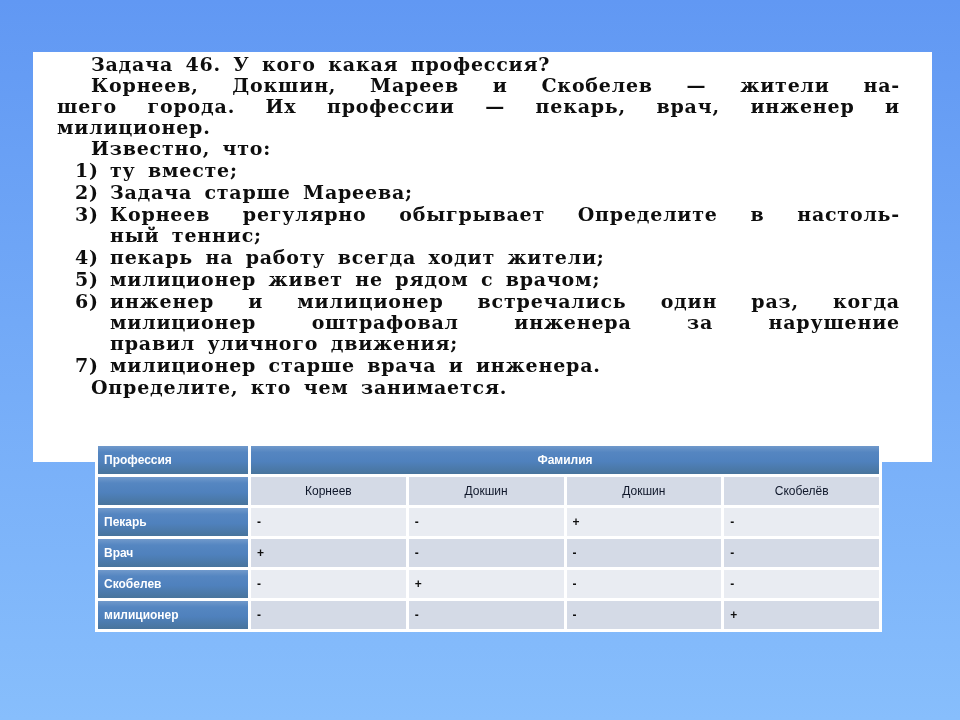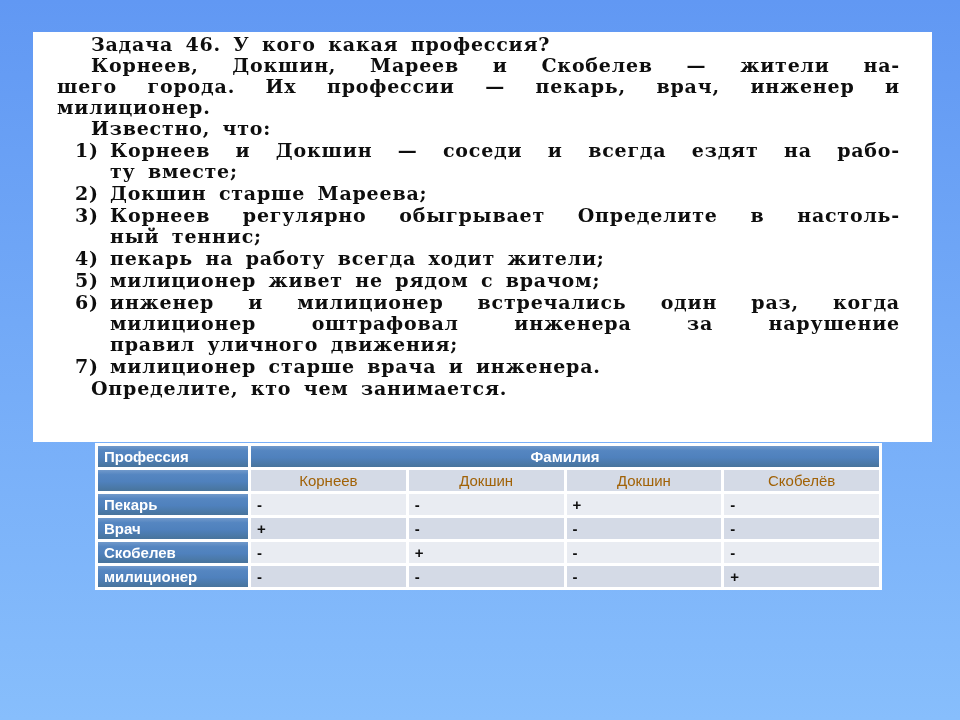--- a/index.html
+++ b/index.html
@@ -12,74 +12,73 @@
     --band-light:#e9ecf2;
   }
   *{box-sizing:border-box;}
   html,body{margin:0;padding:0;}
   .slide{
     position:relative;width:960px;height:720px;overflow:hidden;
     background:linear-gradient(180deg,var(--bg-top) 0%,var(--bg-bottom) 100%);
     font-family:"DejaVu Serif", serif;
   }
   .paper{
-    position:absolute;left:33px;top:32px;width:899px;height:410px;
+    position:absolute;left:33px;top:52px;width:899px;height:410px;
     background:var(--paper);
     padding:2px 32px 0 24px;
   }
   .txt{color:var(--ink);font-weight:bold;font-size:19px;line-height:21px;letter-spacing:0.8px;}
   .ln{word-spacing:5px;white-space:nowrap;}
   .just{text-align:justify;text-align-last:justify;word-spacing:normal;white-space:normal;}
   .ind{text-indent:34px;}
   .item{display:flex;margin-top:1px;}
   .item .num{flex:0 0 53px;padding-left:18px;}
   .item .body{flex:1;min-width:0;}
   .concl{margin-top:1px;}
 
   table.grid{
     position:absolute;left:95px;top:443px;width:787px;
     border-collapse:separate;border-spacing:3px;
     background:#ffffff;table-layout:fixed;
     font-family:"Liberation Sans", sans-serif;
   }
-  table.grid td{height:21px;font-size:15px;line-height:19px;padding:1px 6px;overflow:hidden;}
+  table.grid td{height:28px;font-size:12px;line-height:19px;padding:1px 6px;overflow:hidden;}
   td.blue{
     background:linear-gradient(180deg,#7099cb 0%,#5586c1 22%,var(--table-blue) 55%,#48749c 100%);
     color:#ffffff;font-weight:bold;padding-left:8px;
   }
   td.fam{text-align:center;padding-left:6px;}
-  td.name{background:var(--band-dark);color:#a16207;text-align:center;font-size:16px;}
+  td.name{background:var(--band-dark);color:#0f172a;text-align:center;font-size:16px;}
   td.val{font-weight:bold;color:#101010;padding-left:7px;}
   .r-light{background:var(--band-light);}
   .r-dark{background:var(--band-dark);}
 </style>
 </head>
 <body>
 
 <div class="slide">
 
   <div class="paper txt">
     <div class="ln ind">Задача 46. У кого какая профессия?</div>
     <div class="just ind">Корнеев, Докшин, Мареев и Скобелев — жители на-</div>
     <div class="just">шего города. Их профессии — пекарь, врач, инженер и</div>
     <div class="ln">милиционер.</div>
     <div class="ln ind">Известно, что:</div>
 
     <div class="item">
       <span class="num">1)</span>
       <span class="body">
-        <div class="just">Корнеев и Докшин — соседи и всегда ездят на рабо-</div>
         <div class="ln">ту вместе;</div>
       </span>
     </div>
 
     <div class="item">
       <span class="num">2)</span>
       <span class="body">
-        <div class="ln">Докшин старше Мареева;</div>
+        <div class="ln">Задача старше Мареева;</div>
       </span>
     </div>
 
     <div class="item">
       <span class="num">3)</span>
       <span class="body">
         <div class="just">Корнеев регулярно обыгрывает Определите в настоль-</div>
         <div class="ln">ный теннис;</div>
       </span>
     </div>

